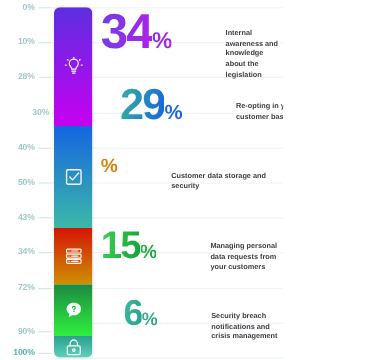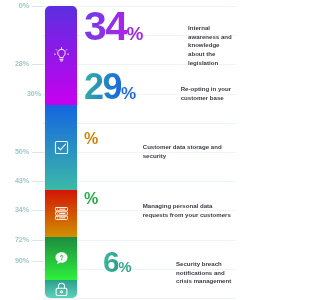--- a/index.html
+++ b/index.html
@@ -144,21 +144,21 @@
     font-weight: bold;
     padding-left: 5px;
   }
 
   
   .row-0 { top: 10px; }
   .row-0 .pct-num { font-size: 41px; }
   .row-0 .pct-sym { font-size: 19px; }
   .row-0 .row-label { padding-top: 14px; }
 
-  .row-1 { top: 72px; }
+  .row-1 { top: 72px; margin-left: 16px; }
   .row-1 .pct-num { font-size: 36px; }
   .row-1 .pct-sym { font-size: 17px; }
   .row-1 .row-label { padding-top: 13px; }
 
   .row-2 { top: 131px; }
   .row-2 .pct-num { font-size: 33px; }
   .row-2 .pct-sym { font-size: 16px; }
   .row-2 .row-label { padding-top: 12px; }
 
   .row-3 { top: 191px; }
@@ -189,46 +189,58 @@
     <div class="gridline" style="top:239.6px;"></div>
     <div class="gridline" style="top:268.8px;"></div>
     <div class="gridline" style="top:298px;"></div>
   </div>
 
   <div class="axis">
     <div class="axis-tick" style="top:6px;">
       <span class="tick-label">0%</span>
       <span class="tick-line"></span>
     </div>
+    <div class="axis-tick" style="top:35.2px;">
+      <span class="tick-label">10%</span>
+      <span class="tick-line"></span>
+    </div>
     <div class="axis-tick" style="top:64.4px;">
       <span class="tick-label">28%</span>
       <span class="tick-line"></span>
     </div>
     <div class="axis-tick" style="top:93.6px;margin-left:12px;">
       <span class="tick-label">30%</span>
       <span class="tick-line"></span>
     </div>
+    <div class="axis-tick" style="top:122.8px;">
+      <span class="tick-label">40%</span>
+      <span class="tick-line"></span>
+    </div>
     <div class="axis-tick" style="top:152px;">
       <span class="tick-label">50%</span>
       <span class="tick-line"></span>
     </div>
     <div class="axis-tick" style="top:181.2px;">
       <span class="tick-label">43%</span>
       <span class="tick-line"></span>
     </div>
     <div class="axis-tick" style="top:210.4px;">
       <span class="tick-label">34%</span>
       <span class="tick-line"></span>
     </div>
     <div class="axis-tick" style="top:239.6px;">
       <span class="tick-label">72%</span>
       <span class="tick-line"></span>
     </div>
-    <div class="axis-tick" style="top:261px;">
+    <div class="axis-tick" style="top:276px;">
       <span class="tick-label">90%</span>
+      <span class="tick-line"></span>
+    </div>
+    <div class="axis-tick tick-last" style="top:294px;">
+      <span class="tick-label">100%</span>
       <span class="tick-line"></span>
     </div>
   </div>
 
   <div class="bar">
 
     <div class="bar-seg" style="flex:0 0 34%; background:linear-gradient(180deg,#5b2fe0 0%,#c800f0 100%);">
       <span class="seg-icon">
         <svg viewBox="0 0 24 24" fill="none" stroke="#ffffff" stroke-width="1.4" stroke-linecap="round" stroke-linejoin="round">
           <path d="M12 3.2c-3.1 0-5.3 2.3-5.3 5.1 0 2 1.1 3.3 2 4.3.5.6.8 1.1.8 1.8v.6h5v-.6c0-.7.3-1.2.8-1.8.9-1 2-2.3 2-4.3 0-2.8-2.2-5.1-5.3-5.1z"></path>
@@ -300,20 +312,21 @@
 
     <div class="row row-2">
       <span class="pct">
         <span class="pct-sym" style="background-image:linear-gradient(100deg,#d4890a 0%,#cf7a00 100%);">%</span>
       </span>
       <span class="row-label">Customer data storage and security</span>
     </div>
 
     <div class="row row-3">
       <span class="pct">
+        <span class="pct-num" style="background-image:linear-gradient(100deg,#3ed152 0%,#16a33c 100%);">15</span>
         <span class="pct-sym" style="background-image:linear-gradient(100deg,#22b543 0%,#16a33c 100%);">%</span>
       </span>
       <span class="row-label">Managing personal data requests from your customers</span>
     </div>
 
     <div class="row row-4">
       <span class="pct">
         <span class="pct-num" style="background-image:linear-gradient(100deg,#3fb99f 0%,#2c9d88 100%);">6</span>
         <span class="pct-sym" style="background-image:linear-gradient(100deg,#35ad95 0%,#2c9d88 100%);">%</span>
       </span>

